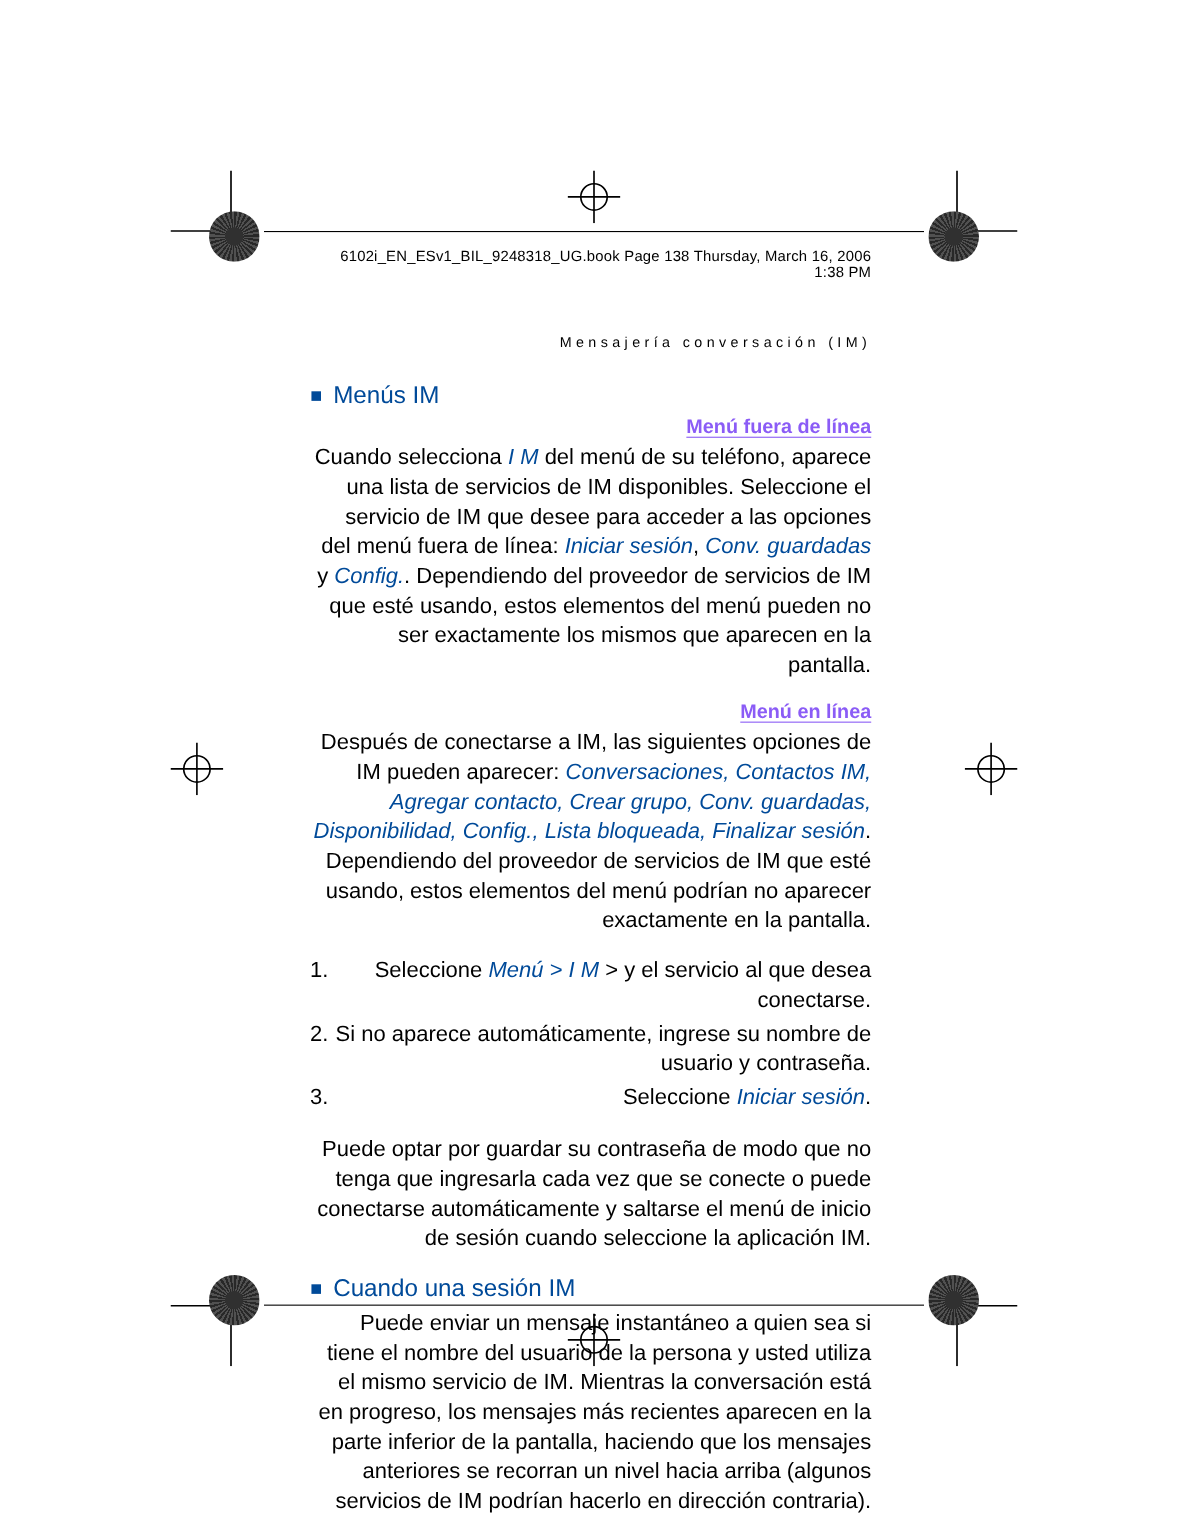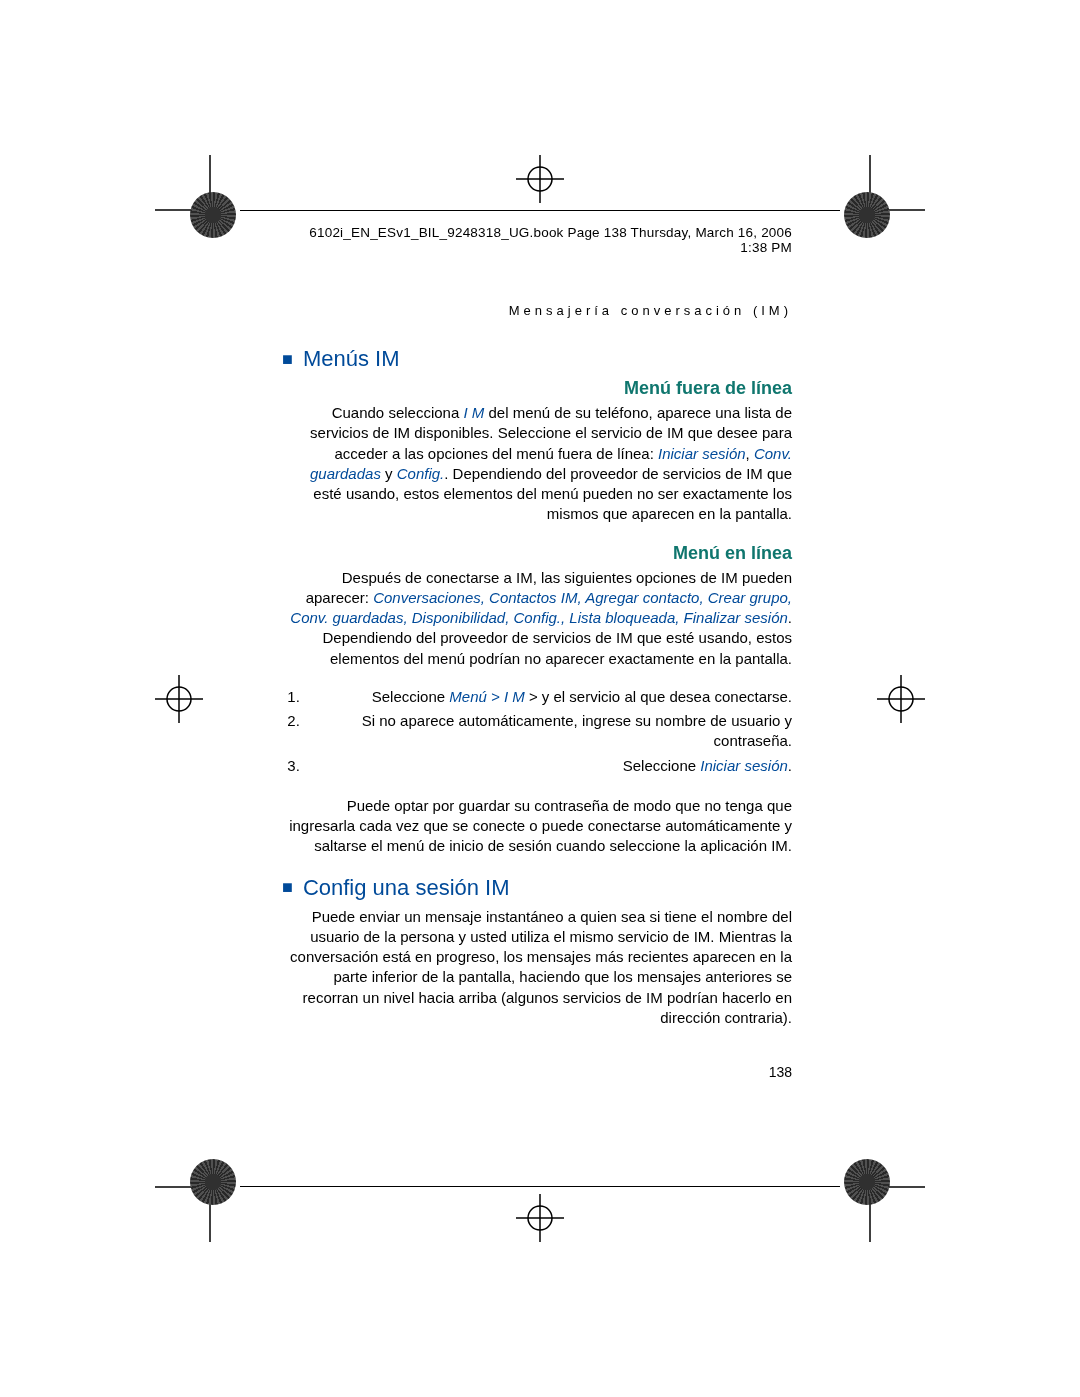--- a/index.html
+++ b/index.html
@@ -42,28 +42,29 @@
     display: flex;
     align-items: center;
     gap: 10px;
   }
   .h1::before {
     content: "■";
     color: #004a99;
     font-size: 18px;
   }
   .h2 {
-    color: #0f766e;
+    color: #8b5cf6;
     font-size: 18px;
     font-weight: 700;
+    text-decoration: underline;
     text-underline-offset: 3px;
     margin: 0 0 4px 0;
   }
   p, ol {
-    font-size: 15px;
+    font-size: 20px;
     line-height: 1.35;
     margin: 0 0 18px 0;
     color: #000;
   }
   .tight { margin-bottom: 4px; }
   .accent { color: #004a99; font-style: italic; }
   ol { padding-left: 22px; margin-bottom: 20px; }
   ol li { margin-bottom: 4px; }
   .page-num {
     font-size: 14px;
@@ -204,19 +205,19 @@
     </p>
 
     <ol>
       <li><span>Seleccione </span><span class="accent">Menú &gt; I M</span><span> &gt; y el servicio al que desea conectarse.</span></li>
       <li>Si no aparece automáticamente, ingrese su nombre de usuario y contraseña.</li>
       <li><span>Seleccione </span><span class="accent">Iniciar sesión</span><span>.</span></li>
     </ol>
     <p>Puede optar por guardar su contraseña de modo que no tenga que ingresarla cada vez que se conecte o puede conectarse automáticamente y saltarse el menú de inicio de sesión cuando seleccione la aplicación IM.</p>
 
     <div class="h1">
-        <span>Config una sesión IM</span>
+        <span>Cuando una sesión IM</span>
       </div>
     <p>Puede enviar un mensaje instantáneo a quien sea si tiene el nombre del usuario de la persona y usted utiliza el mismo servicio de IM. Mientras la conversación está en progreso, los mensajes más recientes aparecen en la parte inferior de la pantalla, haciendo que los mensajes anteriores se recorran un nivel hacia arriba (algunos servicios de IM podrían hacerlo en dirección contraria).</p>
 
     <div class="page-num">138</div>
   </div>
 </div>
 
 </body></html>

